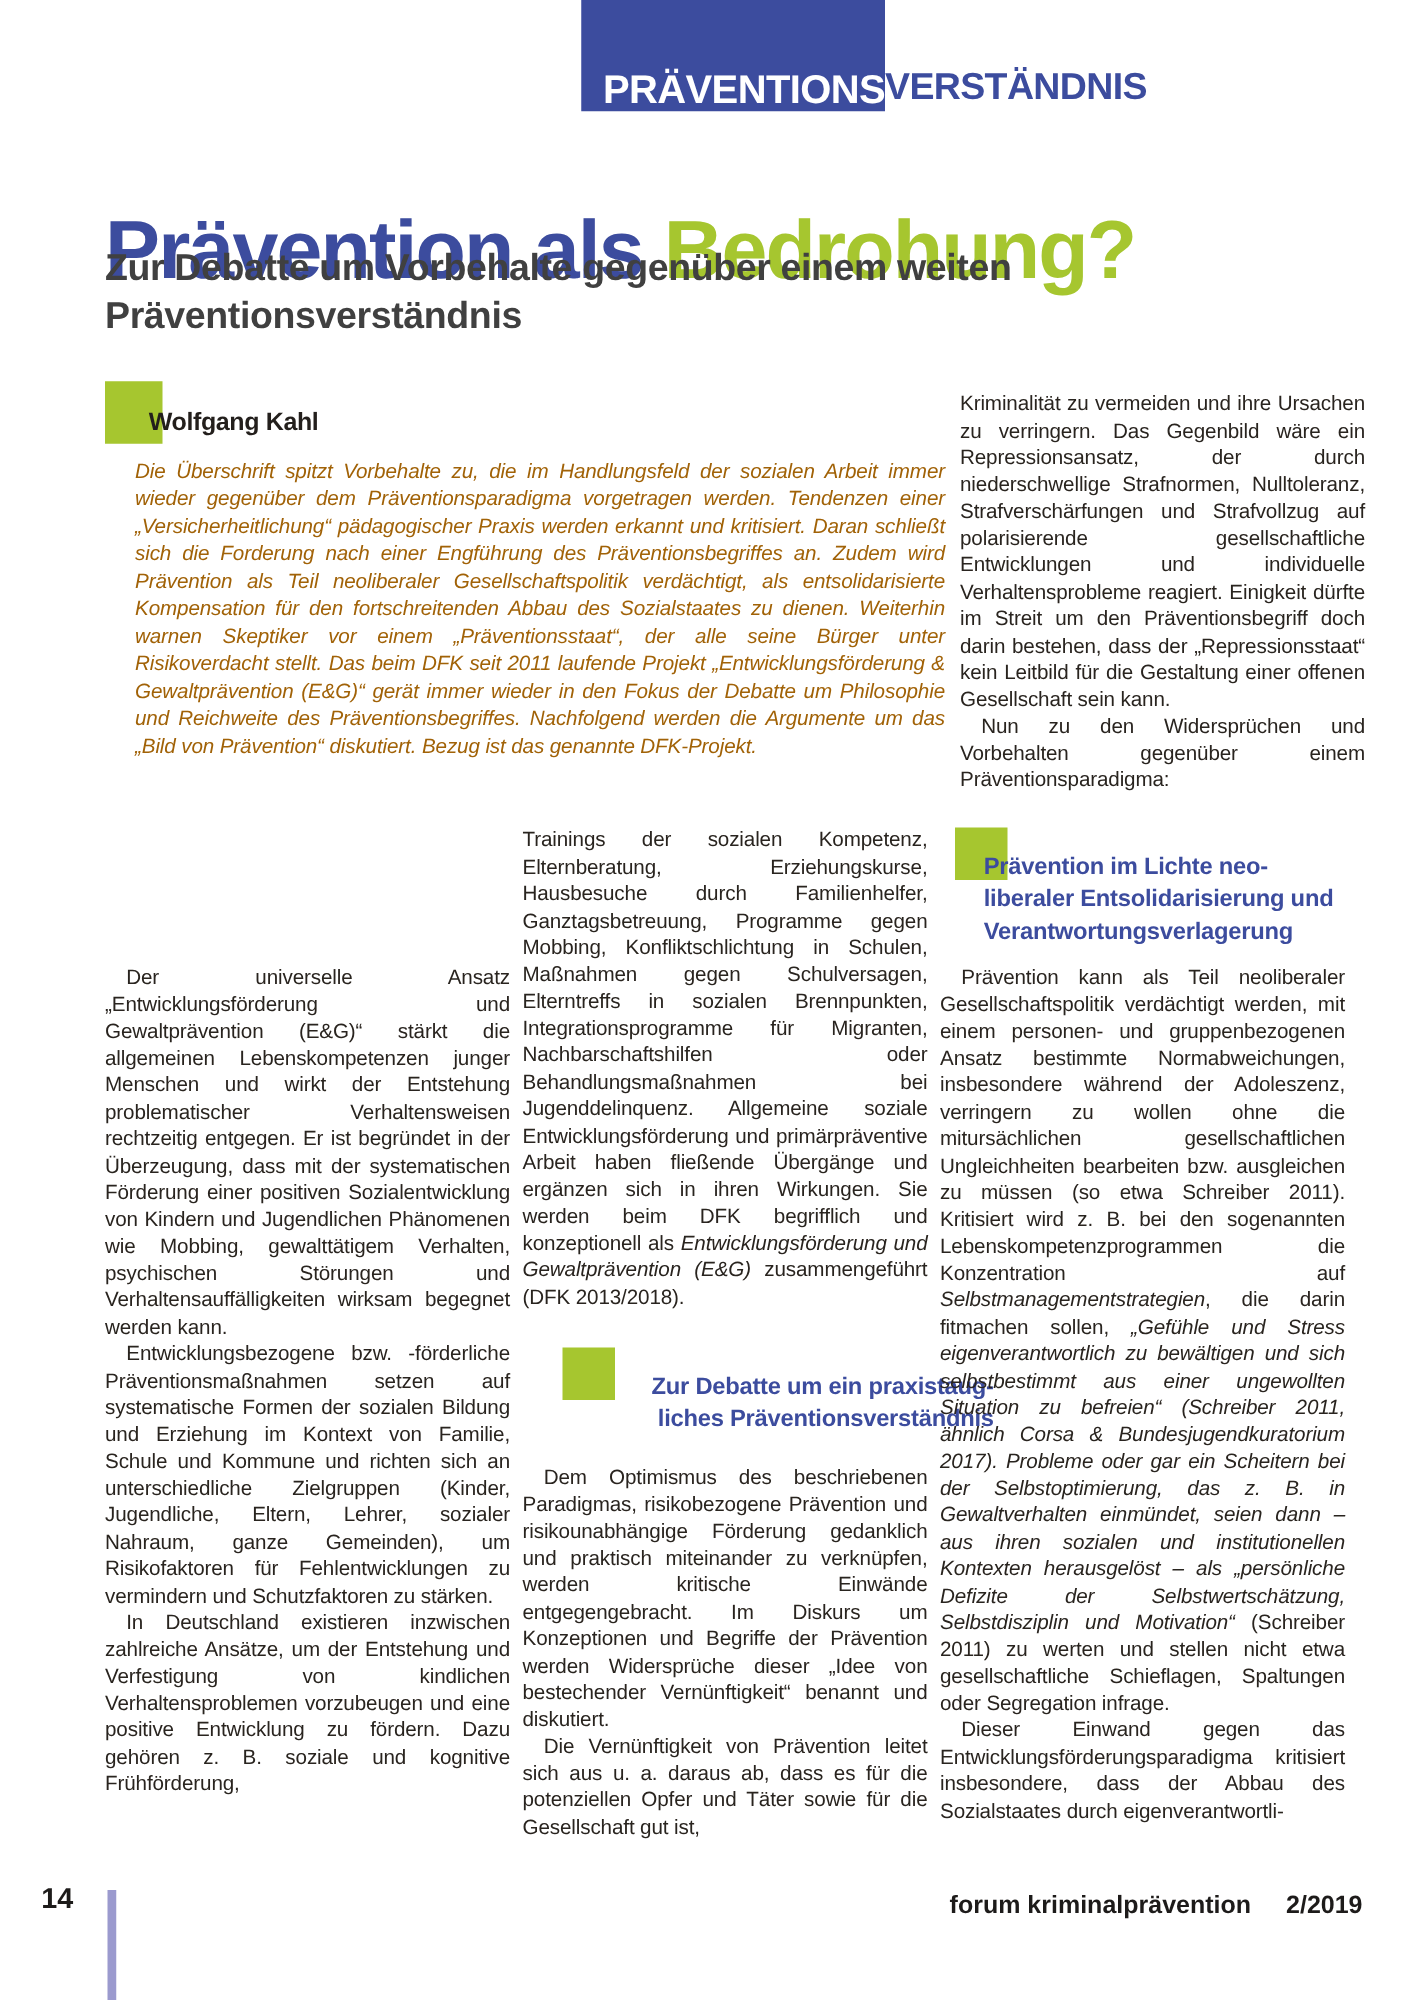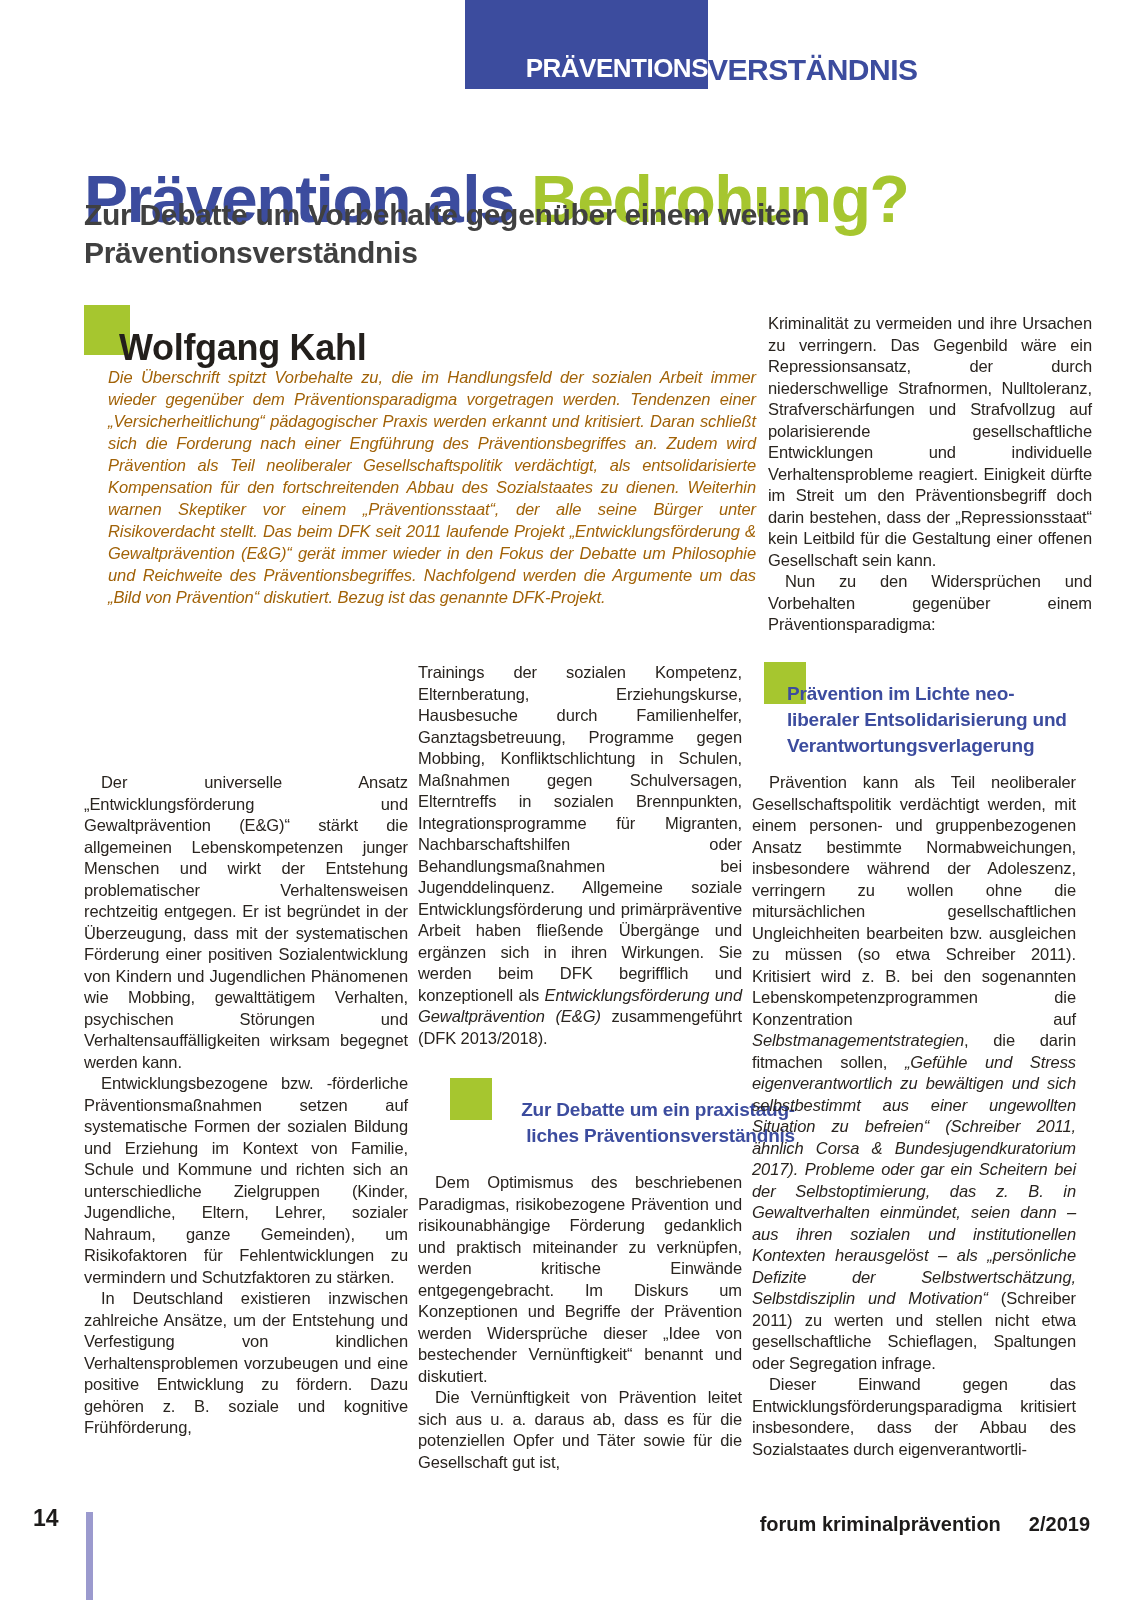--- a/index.html
+++ b/index.html
@@ -2,34 +2,34 @@
 <html lang="de"><head>
 <meta charset="utf-8">
 <style>
   html,body{margin:0;padding:0;background:#ffffff;}
   .page{
     position:relative;width:1132px;height:1600px;background:#ffffff;overflow:hidden;
     font-family:"Liberation Sans",sans-serif;color:#29241f;
   }
   
   .banner-box{position:absolute;left:465px;top:0;width:243px;height:89px;background:#3c4c9e;}
-  .banner-hl{position:absolute;right:424px;top:55px;font-size:26px;font-weight:bold;
+  .banner-hl{position:absolute;right:424px;top:55px;font-size:32px;font-weight:bold;
     letter-spacing:-0.5px;color:#ffffff;white-space:nowrap;line-height:1;}
   .banner-rest{position:absolute;left:708px;top:55px;font-size:30px;font-weight:bold;
     letter-spacing:-0.5px;color:#3c4c9e;white-space:nowrap;line-height:1;}
   
   .title{position:absolute;left:84px;top:122px;font-size:66px;font-weight:bold;
     letter-spacing:-1.5px;line-height:1;white-space:nowrap;}
   .title .t-blue{color:#3c4c9e;}
   .title .t-green{color:#a6c62f;}
   .subtitle{position:absolute;left:84px;top:196px;width:880px;font-size:30px;font-weight:bold;
     color:#404040;line-height:38px;letter-spacing:-0.3px;}
   
   .author-sq{position:absolute;left:84px;top:305px;width:46px;height:50px;background:#a6c62f;}
-  .author-name{position:absolute;left:119px;top:327px;font-size:36px;font-weight:bold;
+  .author-name{position:absolute;left:119px;top:327px;font-size:20px;font-weight:bold;
     color:#231f1c;letter-spacing:-0.3px;}
   
   .abstract{position:absolute;left:108px;top:366px;width:648px;font-size:16.5px;font-style:italic;
     line-height:22px;text-align:justify;color:#a16207;letter-spacing:-0.1px;}
   
   .body-text{position:absolute;width:324px;font-size:16.5px;line-height:21.5px;
     text-align:justify;color:#29241f;letter-spacing:-0.1px;}
   .body-text p{margin:0;}
   .body-text p.indent{text-indent:17px;}
   .it{font-style:italic;}

